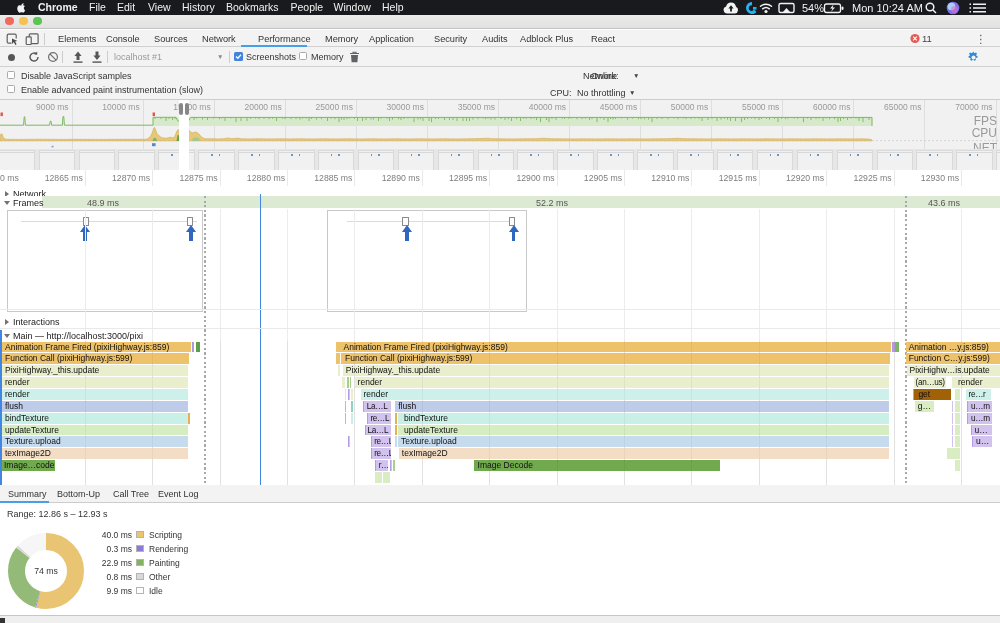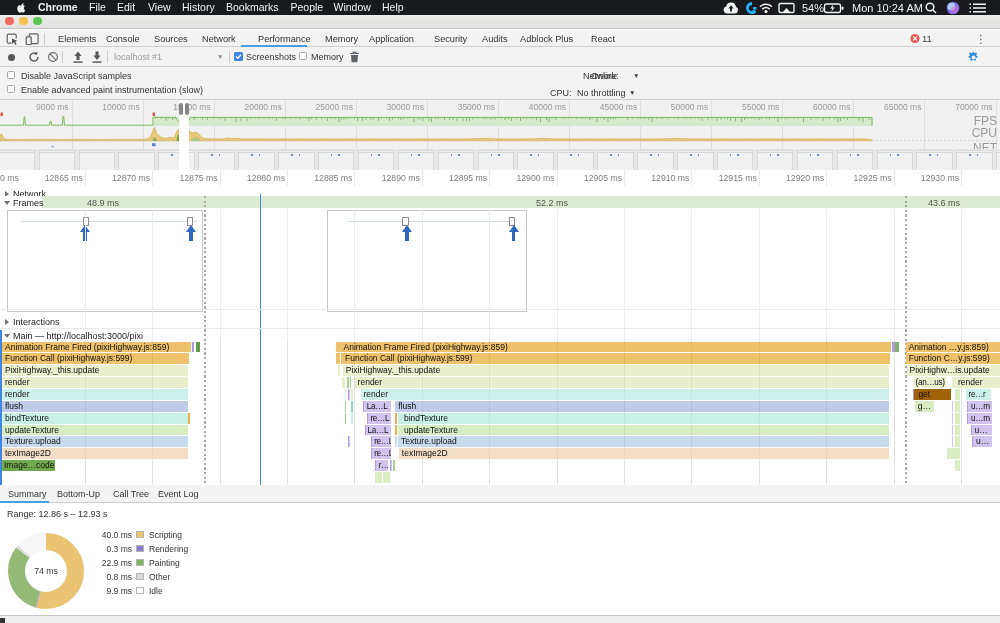--- a/index.html
+++ b/index.html
@@ -644,20 +644,21 @@
 <div class="bar" style="left:398px;top:238.55px;width:491px;background:#d6ecc1;"><b style="padding-left:6px;">updateTexture</b></div>
 <div class="bar" style="left:347.8px;top:250.40px;width:2.6999999999999886px;background:#d2c3ee;border-left:1.5px solid #b69ae2;"></div>
 <div class="bar" style="left:371.2px;top:250.40px;width:19.80000000000001px;background:#d2c3ee;border-left:1.5px solid #b69ae2;"><b style="padding-left:2px;letter-spacing:-0.3px;font-size:8.2px;">re…L</b></div>
 <div class="bar" style="left:395.2px;top:250.40px;width:1.400000000000034px;background:#c6dcee;"></div>
 <div class="bar" style="left:398px;top:250.40px;width:491px;background:#c6dcee;"><b style="padding-left:3px;">Texture.upload</b></div>
 <div class="bar" style="left:371.2px;top:262.25px;width:19.80000000000001px;background:#d2c3ee;border-left:1.5px solid #b69ae2;"><b style="padding-left:2px;letter-spacing:-0.3px;font-size:8.2px;">re…L</b></div>
 <div class="bar" style="left:398.8px;top:262.25px;width:490.2px;background:#f3ddc5;"><b style="padding-left:3px;">texImage2D</b></div>
 <div class="bar" style="left:374.7px;top:274.10px;width:13.600000000000023px;background:#d2c3ee;border-left:1.5px solid #b69ae2;"><b style="padding-left:3px;letter-spacing:-0.3px;font-size:8.2px;">r…</b></div>
 <div class="bar" style="left:389.5px;top:274.10px;width:2.3000000000000114px;background:#d2c3ee;border-left:1.5px solid #b69ae2;"></div>
 <div class="bar" style="left:392.5px;top:274.10px;width:2.0px;background:#a8cf8d;"></div>
+<div class="bar" style="left:473.6px;top:274.10px;width:246.39999999999998px;background:#71a94f;"><b style="padding-left:4px;">Image Decode</b></div>
 <div class="bar" style="left:375px;top:285.95px;width:7px;background:#d9ecc2;"></div>
 <div class="bar" style="left:383px;top:285.95px;width:7px;background:#d9ecc2;"></div>
 <div class="bar" style="left:905.7px;top:155.60px;width:95.29999999999995px;background:#edc26b;"><b style="padding-left:3px;">Animation …y.js:859)</b></div>
 <div class="bar" style="left:905.7px;top:167.45px;width:95.29999999999995px;background:#edc26b;"><b style="padding-left:3px;">Function C…y.js:599)</b></div>
 <div class="bar" style="left:906.5px;top:179.30px;width:94.5px;background:#e9eecd;"><b style="padding-left:3px;">PixiHighw…is.update</b></div>
 <div class="bar" style="left:913.5px;top:191.15px;width:32px;background:#e9eecd;"><b style="padding-left:2px;letter-spacing:-0.3px;font-size:8.2px;">(an…us)</b></div>
 <div class="bar" style="left:952px;top:191.15px;width:49px;background:#e9eecd;"><b style="padding-left:6px;">render</b></div>
 <div class="bar" style="left:913.4px;top:203.00px;width:38.10000000000002px;background:#a16207;border-left:1.5px solid #b69ae2;"><b style="padding-left:4px;">get</b></div>
 <div class="bar" style="left:954.5px;top:203.00px;width:5.0px;background:#d9ecc2;"></div>
 <div class="bar" style="left:965.5px;top:203.00px;width:25.0px;background:#cdf1ea;"><b style="padding-left:3px;letter-spacing:-0.3px;font-size:8.2px;">re…r</b></div>

